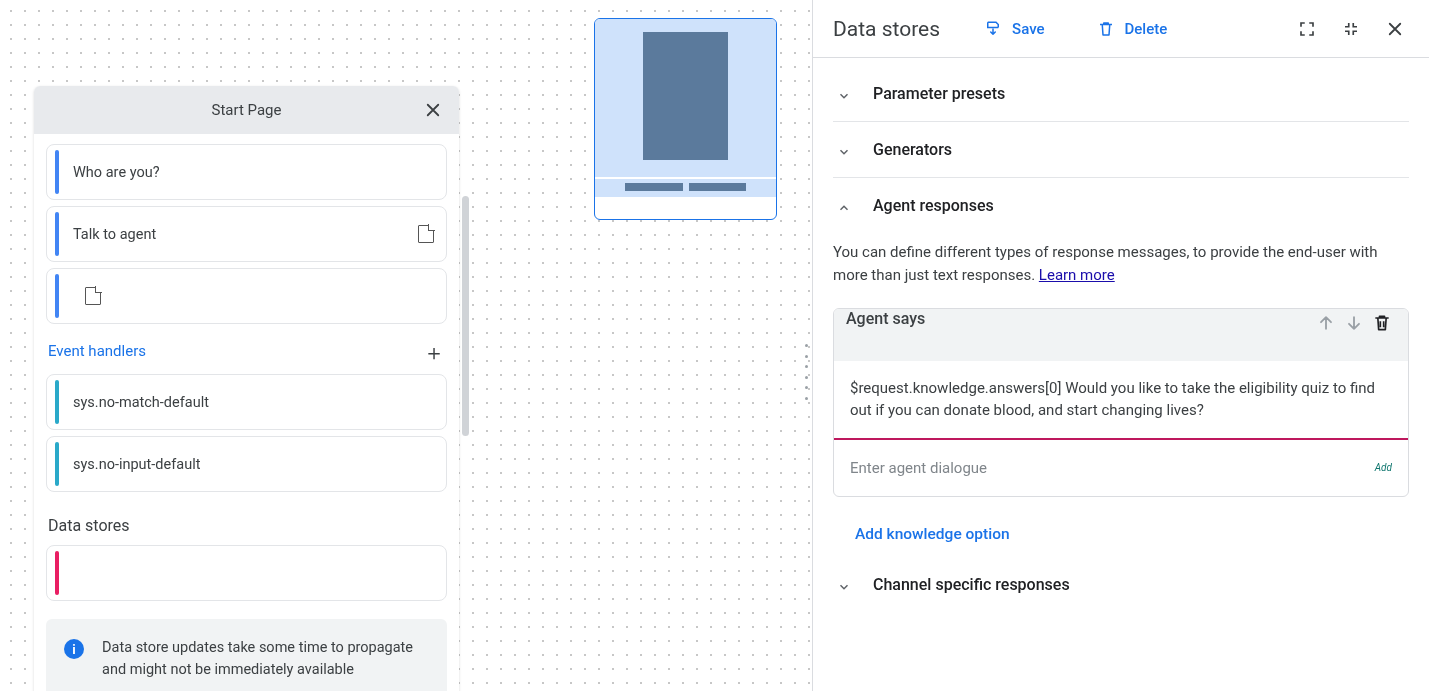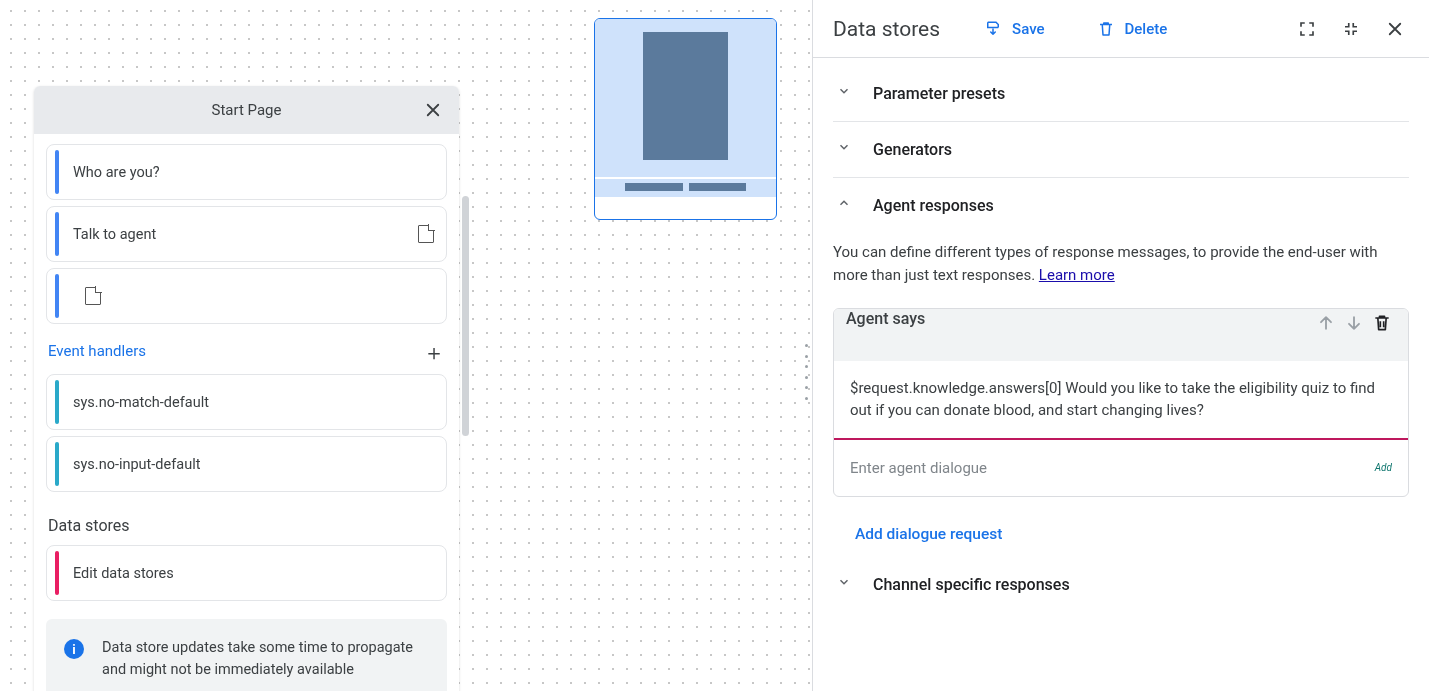--- a/index.html
+++ b/index.html
@@ -246,21 +246,21 @@
   }
   .rp-body {
     flex: 1;
     overflow-y: auto;
     padding: 8px 20px 20px 20px;
   }
   .accordion {
     border-bottom: 1px solid #e3e5e8;
     padding: 18px 4px;
     display: flex;
-    align-items: flex-start;
+    align-items: flex-end;
     gap: 22px;
     cursor: pointer;
   }
   .accordion.noborder { border-bottom: none; }
   .acc-arrow {
     color: #5f6368;
     display:flex;
     align-items:center;
   }
   .acc-title {
@@ -400,21 +400,20 @@
       <div class="intent-row">
         <div class="intent-bar bar-cyan"></div>
         <span class="intent-label">sys.no-input-default</span>
       </div>
 
       <div class="section-row" style="margin-top:24px;">
         <span class="section-title-plain">Data stores</span>
       </div>
       <div class="intent-row">
         <div class="intent-bar bar-magenta"></div>
-        <span class="intent-label">Edit data stores</span>
       </div>
 
       <div class="info-box">
         <div class="info-circle">i</div>
         <div class="info-text">Data store updates take some time to propagate and might not be immediately available</div>
       </div>
 
     </div>
     <div class="sp-scrollbar"></div>
   </div>
@@ -528,21 +527,21 @@
             </svg>
         </div>
       </div>
       <div class="agent-body">$request.knowledge.answers[0] Would you like to take the eligibility quiz to find out if you can donate blood, and start changing lives?</div>
       <div class="agent-input-row">
         <input class="agent-input" placeholder="Enter agent dialogue" style="">
         <span class="add-text">Add</span>
       </div>
     </div>
 
-    <span class="add-dialogue">Add dialogue request</span>
+    <span class="add-dialogue">Add knowledge option</span>
 
     <div class="accordion noborder" style="padding-top:8px;">
       <span class="acc-arrow">
         <svg width="14" height="14" viewBox="0 0 24 24">
             <path d="M6 9l6 6 6-6" fill="none" stroke="#5f6368" stroke-width="2.5"></path>
           </svg>
       </span>
       <span class="acc-title">Channel specific responses</span>
     </div>
 

